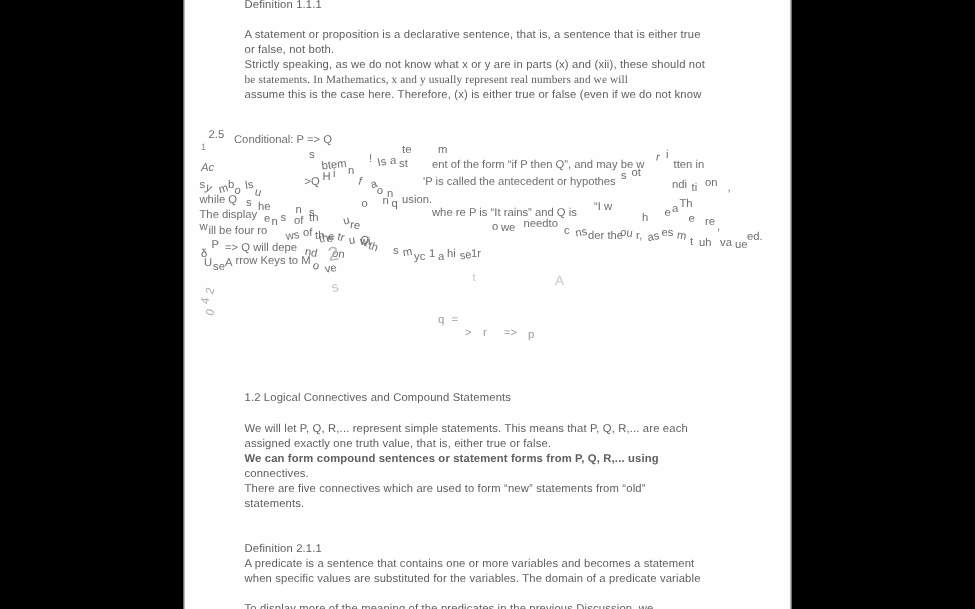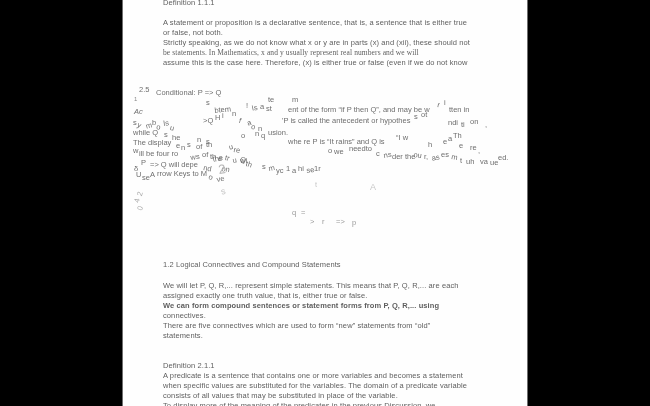--- a/index.html
+++ b/index.html
@@ -66,21 +66,20 @@
       <div class="line" style="left: 163px; top: 260px;">1.2 Logical Connectives and Compound Statements</div>
       <div class="line" style="left: 163px; top: 281px;">We will let P, Q, R,... represent simple statements. This means that P, Q, R,... are each</div>
       <div class="line" style="left: 163px; top: 291px;">assigned exactly one truth value, that is, either true or false.</div>
       <div class="line" style="left: 163px; top: 301px; font-weight: bold;">We can form compound sentences or statement forms from P, Q, R,... using</div>
       <div class="line" style="left: 163px; top: 311px;">connectives.</div>
       <div class="line" style="left: 163px; top: 321px;">There are five connectives which are used to form “new” statements from “old”</div>
       <div class="line" style="left: 163px; top: 331px;">statements.</div>
       <div class="line" style="left: 163px; top: 351px; margin-top: 10px;">Definition 2.1.1</div>
       <div class="line" style="left: 163px; top: 371px;">A predicate is a sentence that contains one or more variables and becomes a statement</div>
       <div class="line" style="left: 163px; top: 381px;">when specific values are substituted for the variables. The domain of a predicate variable</div>
-      <div class="line" style="left: 163px; top: 391px;">consists of all values that may be substituted in place of the variable.</div>
       <div class="line" style="left: 163px; top: 401px;">To display more of the meaning of the predicates in the previous Discussion, we</div>
     </div>
   <div class="layer" id="scatter-layer">
       <div class="frag" style="left: 134px; top: 95px; color: rgb(138, 138, 138); font-size: 6px;">1</div>
       <div class="frag" style="left: 139px; top: 86px;">2.5</div>
       <div class="frag" style="left: 156px; top: 89px;">Conditional: P =&gt; Q</div>
       <div class="frag" style="left: 206px; top: 99px;">s</div>
       <div class="frag" style="left: 134px; top: 108px; font-style: italic;">Ac</div>
       <div class="frag" style="left: 214px; top: 107px; transform: rotate(-6deg);">btem</div>
       <div class="frag" style="left: 232px; top: 110px;">n</div>

